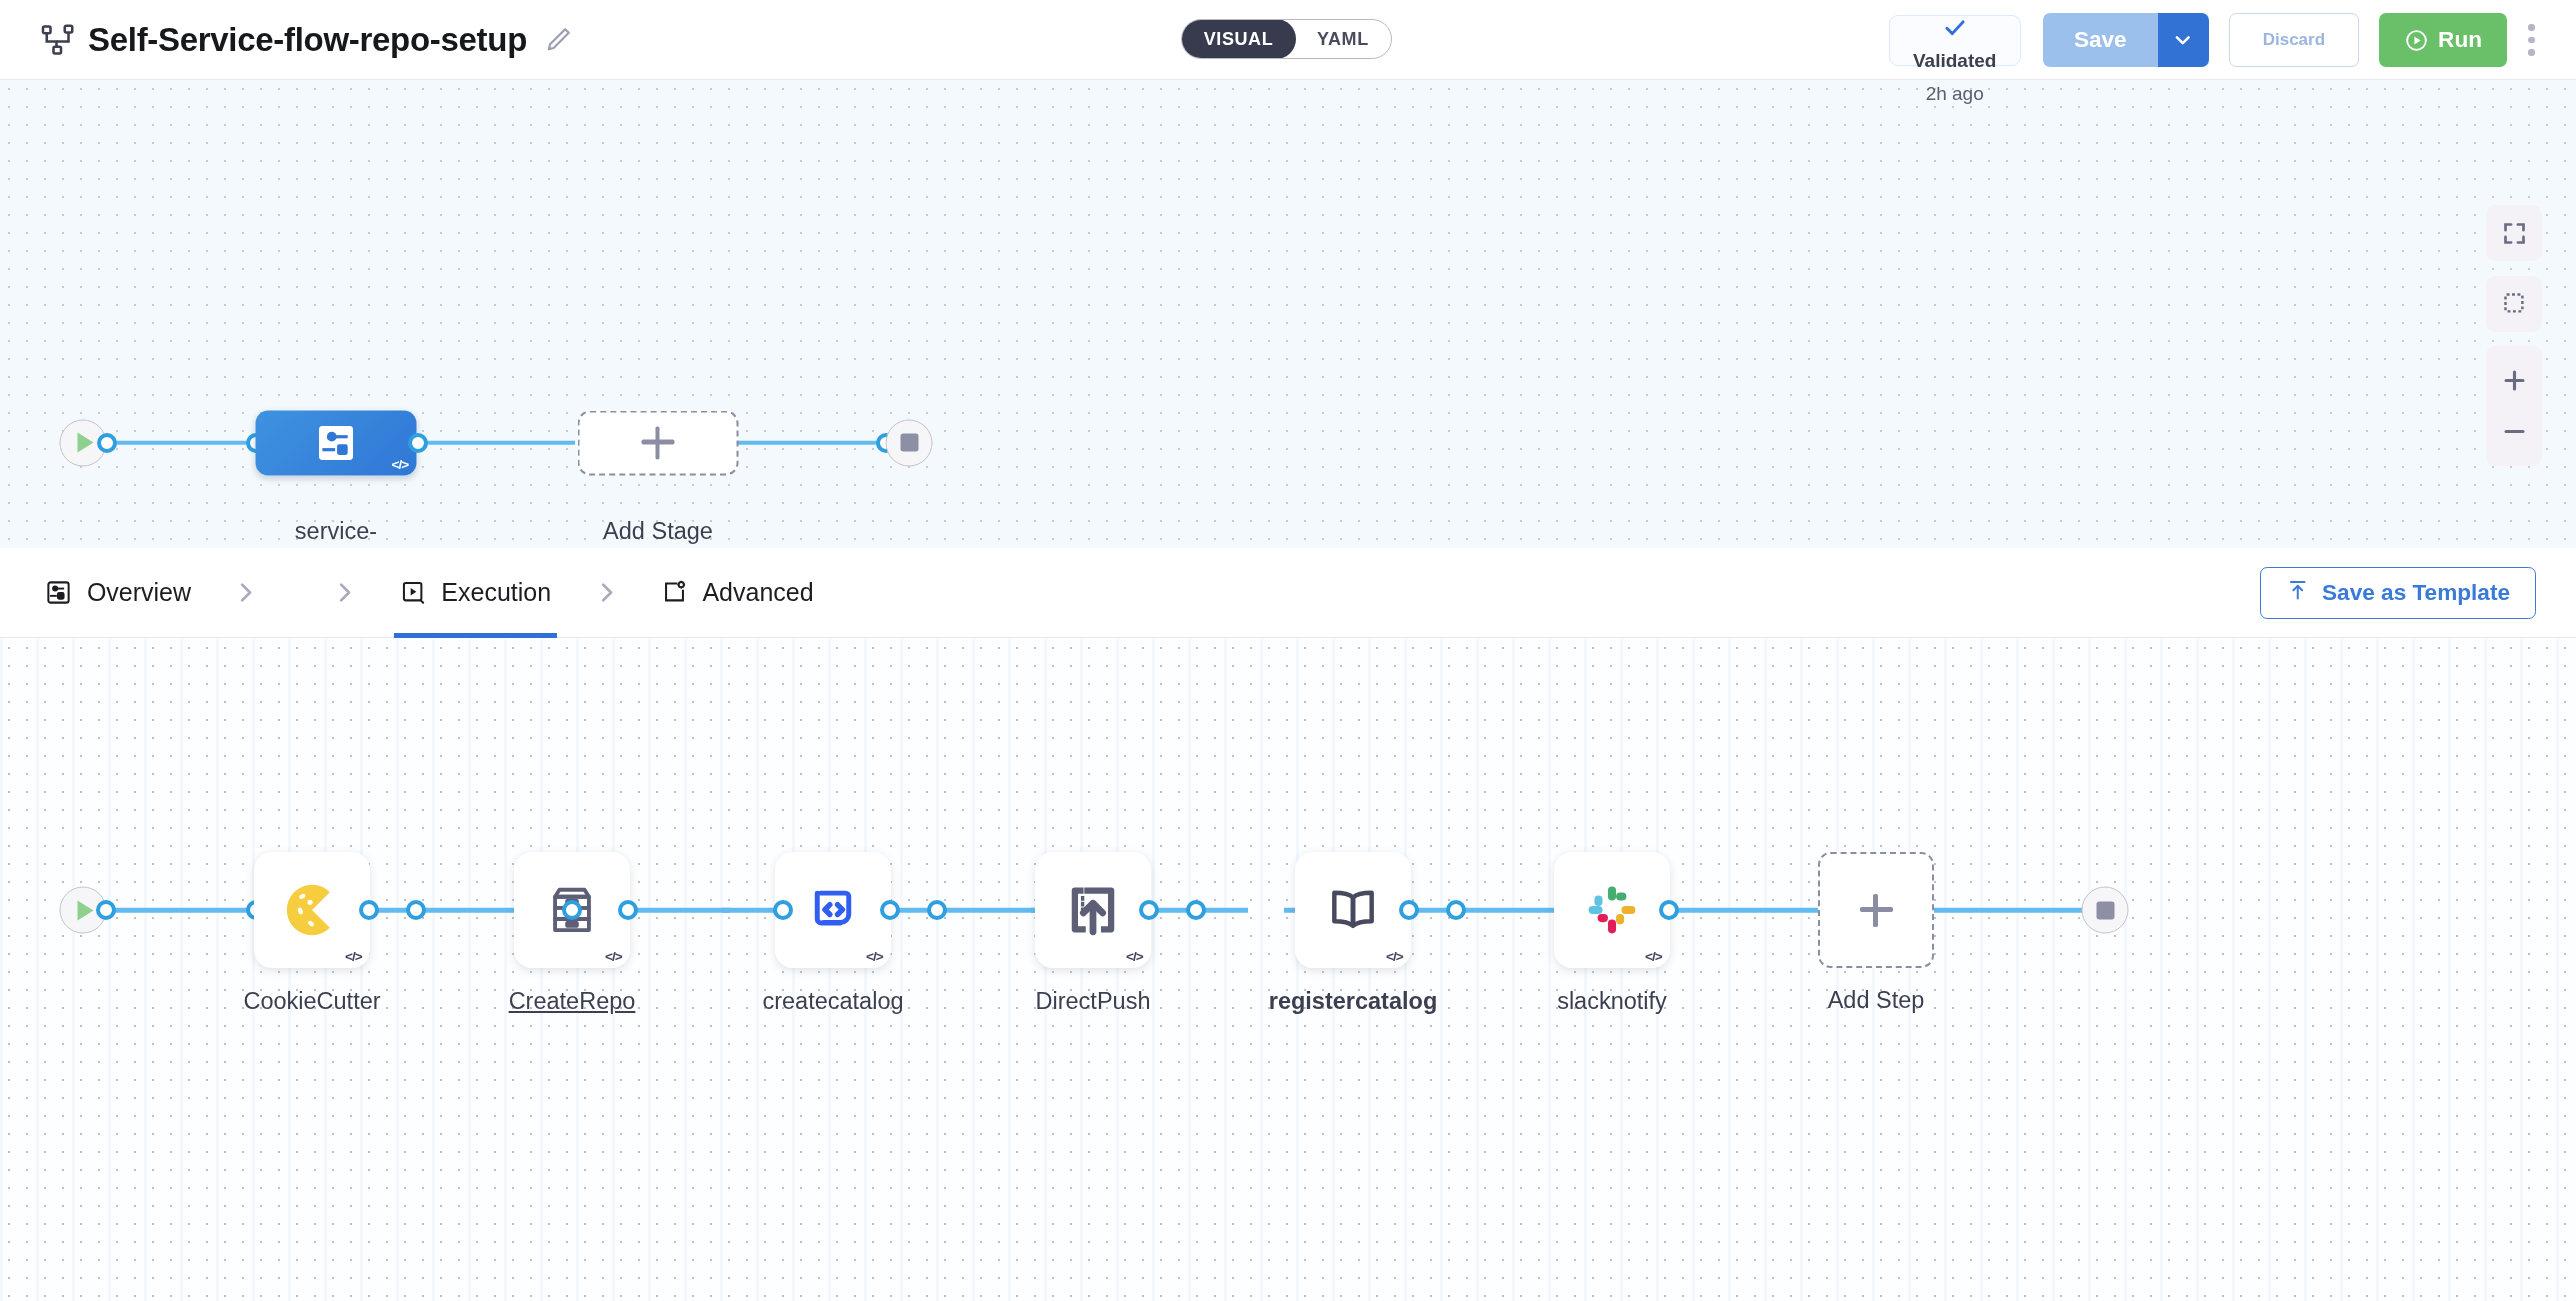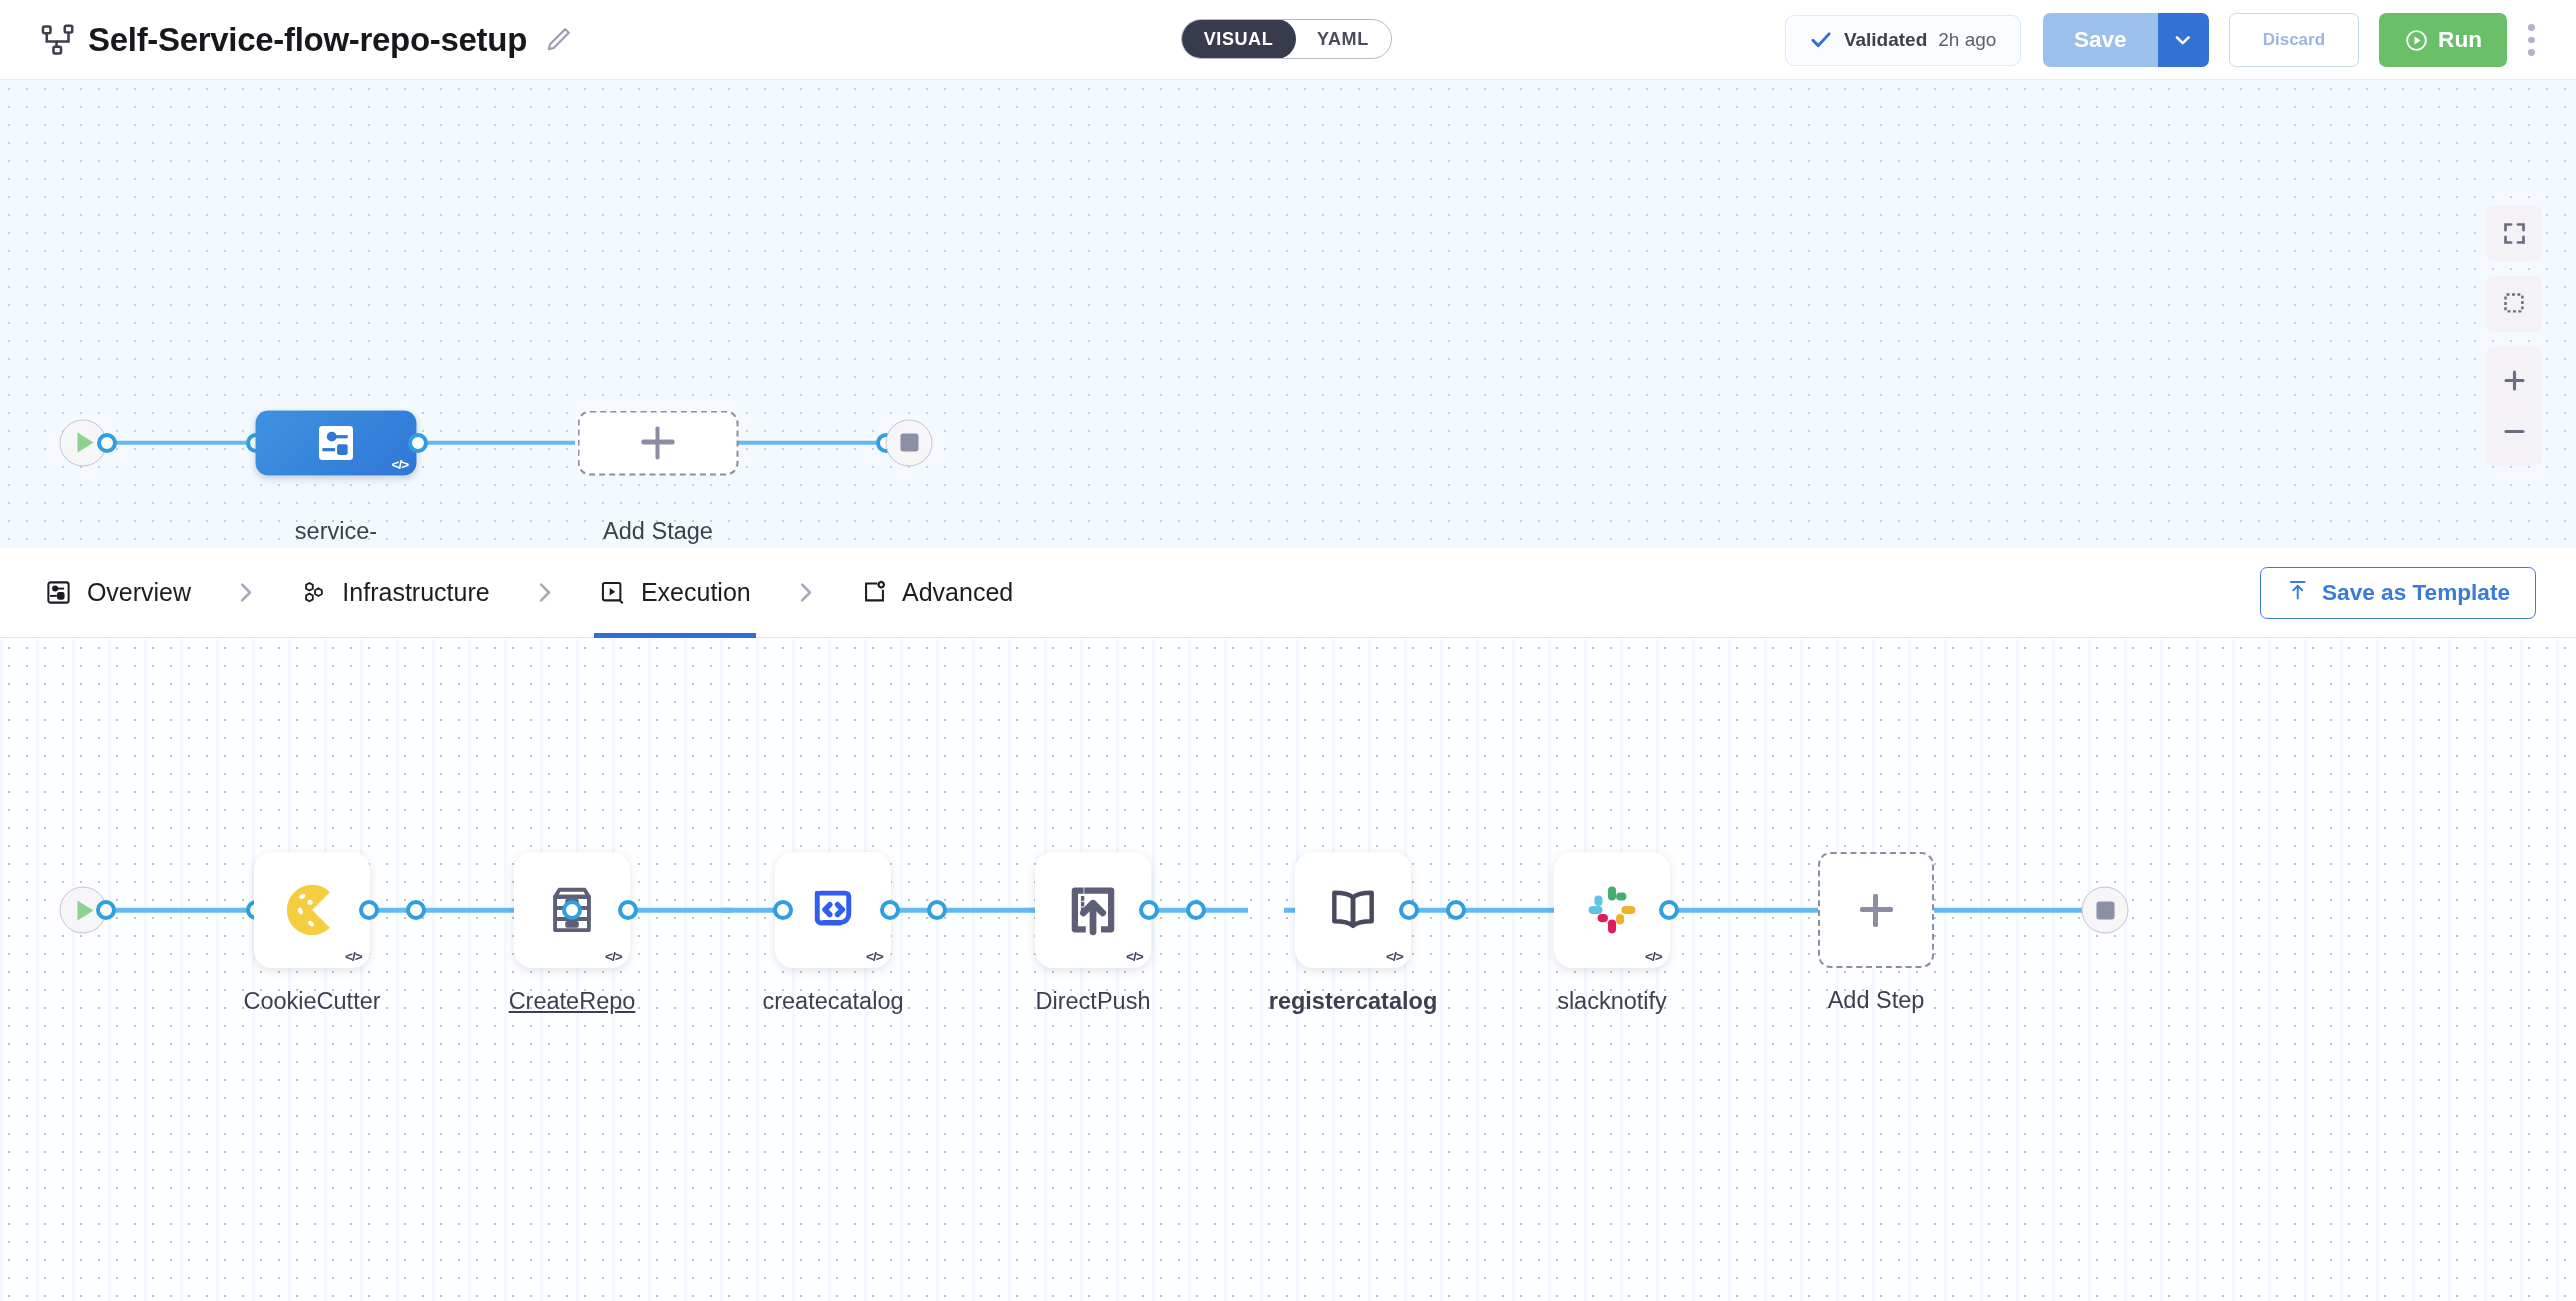--- a/index.html
+++ b/index.html
@@ -50,20 +50,21 @@
   .hdr-right {
     position: absolute; right: 20px; top: 0; height: 80px;
     display: flex; align-items: center; gap: 0;
   }
   .validated-badge {
     display: flex; align-items: center; gap: 11px;
     height: 51px; padding: 0 23.5px;
     border: 0.9px solid #dbeafe; border-radius: 9px;
     background: #fafcff;
     margin-right: 22px;
+    flex-direction: column;
   }
   .validated-check { width: 23.5px; height: 23.5px; display:block; }
   .validated-label { font-size: 19px; font-weight: bold; color: #3c3f4c; }
   .validated-time { font-size: 19px; color: #5b6070; }
 
   .save-group { display: flex; height: 54px; border-radius: 7.2px; overflow: hidden; margin-right: 20px; cursor: pointer;}
   .save-main {
     background: #9cc0ec; color: #ffffff;
     display: flex; align-items: center; justify-content: center;
     padding: 0 31px; font-size: 22.6px; font-weight: bold;
@@ -391,28 +392,20 @@
         <path d="M4.5 15H10.5" stroke-width="1.7"></path>
       </svg>
       <span>Overview</span>
     </div>
     <div class="tab-sep">
       <svg viewBox="0 0 24 24" width="27" height="27" fill="none" stroke="#a7abbd" stroke-width="2.4" stroke-linecap="round" stroke-linejoin="round">
           <path d="M9 5l7 7-7 7"></path>
         </svg>
     </div>
 
-    <div class="tab">
-      <svg viewBox="0 0 24 24" width="27" height="27" fill="none" stroke="#1c1d23" stroke-width="1.6">
-        <path d="M7.5 3.5l3 1.7v3.4l-3 1.7-3-1.7V5.2z"></path>
-        <path d="M7.5 13l3 1.7v3.4l-3 1.7-3-1.7v-3.4z"></path>
-        <path d="M15.5 8.3l3 1.7v3.4l-3 1.7-3-1.7V10z"></path>
-      </svg>
-      <span>Infrastructure</span>
-    </div>
     <div class="tab-sep">
       <svg viewBox="0 0 24 24" width="27" height="27" fill="none" stroke="#a7abbd" stroke-width="2.4" stroke-linecap="round" stroke-linejoin="round">
           <path d="M9 5l7 7-7 7"></path>
         </svg>
     </div>
 
     <div class="tab active">
       <svg viewBox="0 0 24 24" width="27" height="27" fill="none" stroke="#1c1d23" stroke-width="1.8">
         <rect x="3.5" y="3.5" width="15.5" height="15.5" rx="1.6"></rect>
         <path d="M9.5 8l5 3.3-5 3.3z" fill="#1c1d23" stroke="none"></path>

